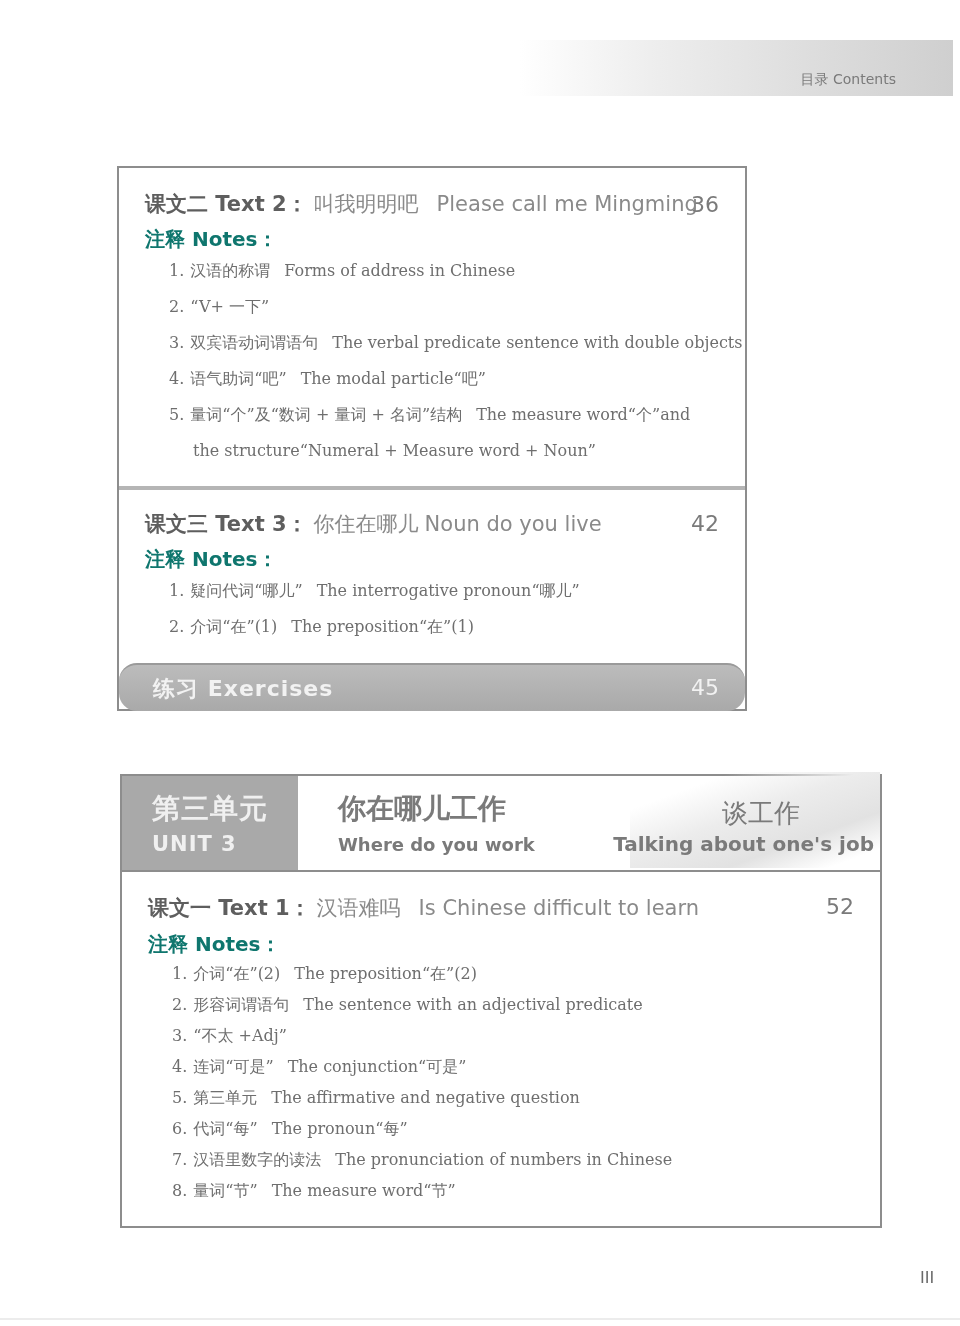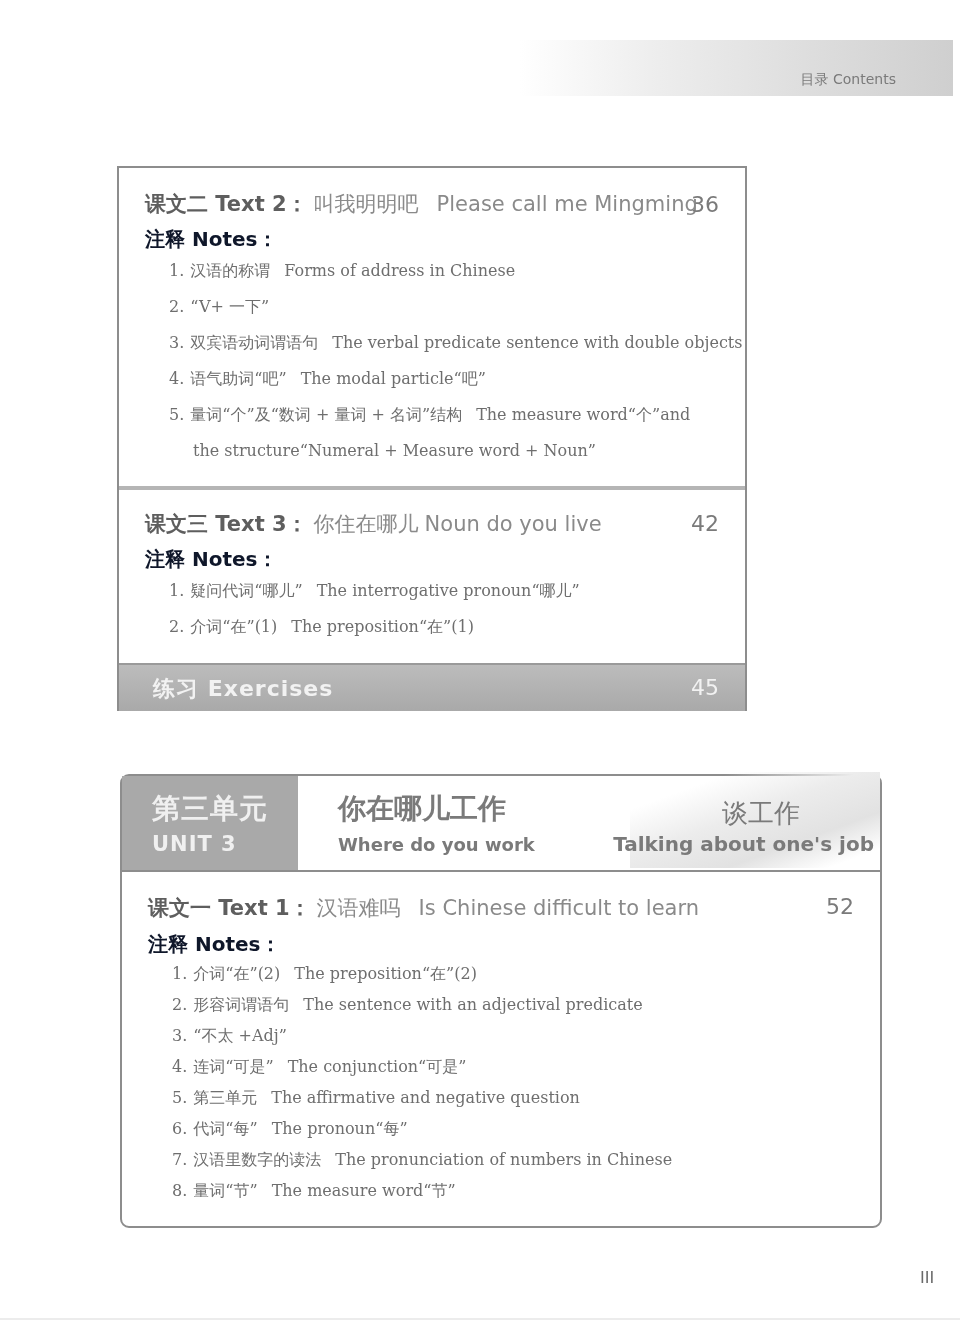--- a/index.html
+++ b/index.html
@@ -26,21 +26,21 @@
   }
   .text-title .tlabel { font-weight: bold; color: #5e5e5e; }
   .text-title .ttitle { color: #8a8a8a; margin-left: 6px; }
   .text-title .ten { color: #8a8a8a; margin-left: 18px; font-family: "DejaVu Sans", sans-serif; }
   .page-num {
     position: absolute; right: 26px; font-family: "DejaVu Sans", sans-serif;
     font-size: 22px; color: #7a7a7a;
   }
   .notes-label {
     position: absolute; left: 26px; font-family: "DejaVu Sans", sans-serif;
-    font-size: 20px; font-weight: bold; color: #0f172a;
+    font-size: 20px; font-weight: bold; color: #0f766e;
   }
   .note {
     position: absolute; left: 50px; font-size: 16px; color: #6e6e6e; white-space: nowrap;
   }
   .note .num { margin-right: 6px; }
   .note .cn { margin-right: 14px; }
   .divider { position: absolute; left: 0; right: 0; height: 4px; background: #b5b5b5; }
   .exercise-bar {
     position: absolute; left: 0; right: 0; height: 46px;
     background: linear-gradient(180deg,#bcbcbc,#a9a9a9);
@@ -121,27 +121,27 @@
   <div class="section">
     <div class="text-title" style="top:342px;">
       <span class="tlabel">课文三 Text 3：</span><span class="ttitle">你住在哪儿</span><span class="ten" style="margin-left:6px;">Noun do you live</span>
     </div>
     <div class="page-num" style="top:343px;">42</div>
     <div class="notes-label" style="top:378px;">注释 Notes：</div>
     <div class="note" style="top:413px;"><span class="num">1.</span><span class="cn">疑问代词“哪儿”</span><span>The interrogative pronoun“哪儿”</span></div>
     <div class="note" style="top:449px;"><span class="num">2.</span><span class="cn">介词“在”(1)</span><span>The preposition“在”(1)</span></div>
   </div>
 
-  <div class="exercise-bar" style="top:495px;">
+  <div class="exercise-bar" style="top:495px;border-radius:18px;">
     <span class="ex-label">练习 Exercises</span>
     <span class="ex-page">45</span>
   </div>
 </div>
 
-<div class="box" style="left:120px; top:774px; width:762px; height:454px;border-radius:9px;">
+<div class="box" style="left:120px; top:774px; width:762px; height:454px;">
   <div class="unit-header">
     <div class="unit-stroke"></div>
     <div class="unit-tag">
       <span class="ucn">第三单元</span>
       <span class="uen">UNIT 3</span>
     </div>
     <div class="unit-title-cn">你在哪儿工作</div>
     <div class="unit-title-en">Where do you work</div>
     <div class="unit-topic-cn">谈工作</div>
     <div class="unit-topic-en">Talking about one's job</div>

